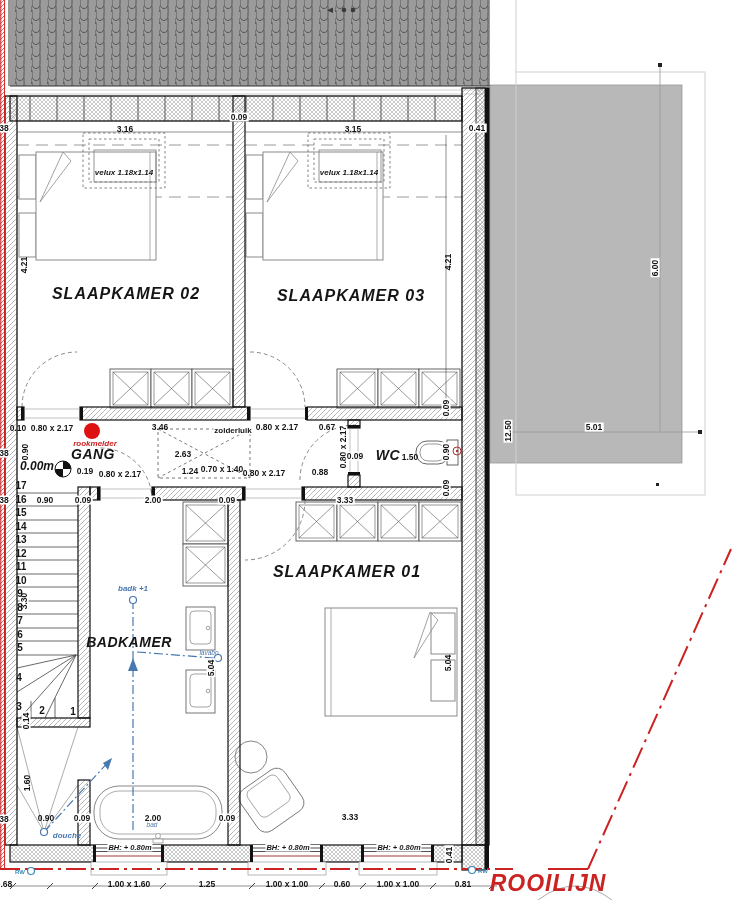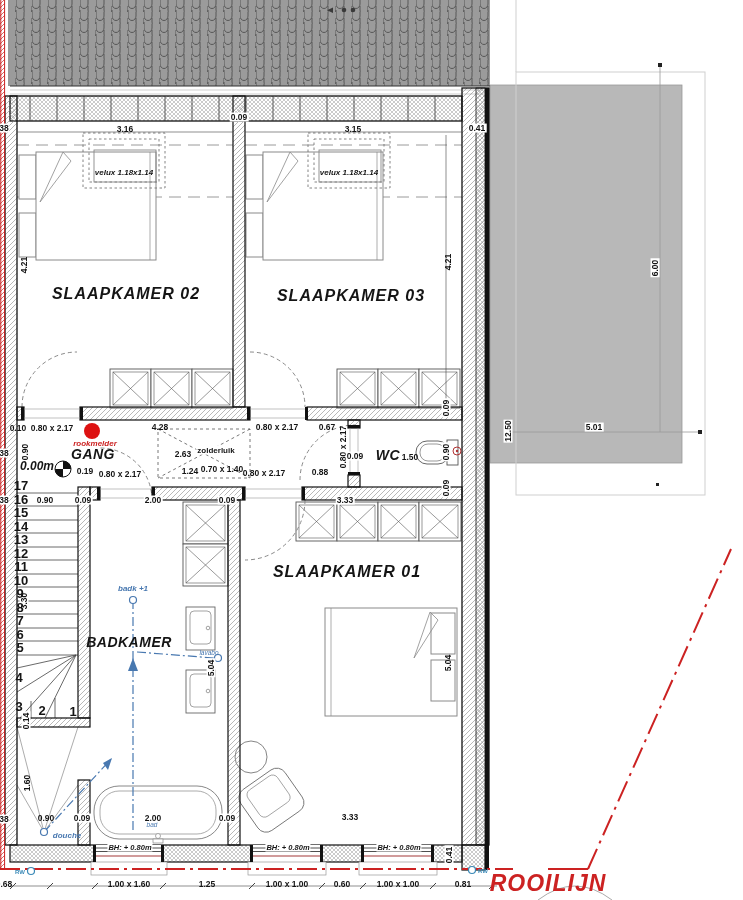--- a/index.html
+++ b/index.html
@@ -4,21 +4,21 @@
 <style>
   html,body{margin:0;padding:0;background:#fff;}
   #stage{position:relative;width:743px;height:900px;overflow:hidden;background:#fff;
          font-family:"Liberation Sans","DejaVu Sans",sans-serif;}
   #stage svg{position:absolute;left:0;top:0;}
   #labels{position:absolute;left:0;top:0;width:743px;height:900px;}
   .lbl{position:absolute;white-space:nowrap;color:#151515;transform:translate(-50%,-50%);
        font:700 8.5px "Liberation Sans","DejaVu Sans",sans-serif;line-height:1.05;}
   .rot{transform:translate(-50%,-50%) rotate(-90deg);}
   .db{background:#fff;padding:0 1px;}
-  .n{font-size:13px;font-weight:700;}
+  .n{font-size:10px;font-weight:700;}
   .r1{font:700 italic 16px "Liberation Sans",sans-serif;letter-spacing:1px;}
   .r2{font:700 italic 14px "Liberation Sans",sans-serif;letter-spacing:0.5px;}
   .vx{font:700 italic 8px "Liberation Sans",sans-serif;}
   .zd{font:700 8px "Liberation Sans",sans-serif;background:#fff;padding:0 1px;}
   .rn{font:700 italic 8px "Liberation Sans",sans-serif;color:#cc2222;text-align:right;}
   .bl{font:700 italic 8px "Liberation Sans",sans-serif;color:#4878b0;}
   .bs{font:italic 6.5px "Liberation Sans",sans-serif;color:#4878b0;}
   .rw{font:700 6px "Liberation Sans",sans-serif;color:#3a8ab8;}
   .bh{font:700 italic 7.5px "Liberation Sans",sans-serif;background:#fff;padding:0 1px;}
   .lv{font:700 italic 12px "Liberation Sans",sans-serif;}
@@ -331,21 +331,21 @@
       <div class="lbl r1" style="left: 351px; top: 296px;">SLAAPKAMER 03</div>
       <div class="lbl r1" style="left: 347px; top: 572px;">SLAAPKAMER 01</div>
       <div class="lbl r2" style="left: 93px; top: 454px;">GANG</div>
       <div class="lbl r2" style="left: 388px; top: 455px;">WC</div>
       <div class="lbl r2" style="left: 129px; top: 642px;">BADKAMER</div>
       <div class="lbl d" style="left: 410px; top: 457px;">1.50</div>
       <div class="lbl vx" style="left: 124px; top: 172px;">velux 1.18x1.14</div>
       <div class="lbl vx" style="left: 349px; top: 172px;">velux 1.18x1.14</div>
       <div class="lbl rn" style="left: 95px; top: 443px;">rookmelder</div>
       <div class="lbl lv" style="left: 37px; top: 466px;">0.00m</div>
-      <div class="lbl zd" style="left: 216px; top: 430px; margin-top: 20px;">zolderluik</div>
+      <div class="lbl zd" style="left: 233px; top: 430px;">zolderluik</div>
       <div class="lbl bl" style="left: 133px; top: 588px;">badk +1</div>
       <div class="lbl bs" style="left: 209px; top: 652px;">lavabo</div>
       <div class="lbl bl" style="left: 67px; top: 835px;">douche</div>
       <div class="lbl bs" style="left: 152px; top: 824px;">bad</div>
       <div class="lbl rw" style="left: 20px; top: 872px;">RW</div>
       <div class="lbl rw" style="left: 483px; top: 871px;">RW</div>
       <div class="lbl ro" style="left: 548px; top: 883px;">ROOILIJN</div>
       <div class="lbl bh" style="left: 130px; top: 847px;">BH: + 0.80m</div>
       <div class="lbl bh" style="left: 288px; top: 847px;">BH: + 0.80m</div>
       <div class="lbl bh" style="left: 399px; top: 847px;">BH: + 0.80m</div>
@@ -354,21 +354,21 @@
       <div class="lbl db" style="left: 239px; top: 117px;">0.09</div>
       <div class="lbl d" style="left: 353px; top: 129px;">3.15</div>
       <div class="lbl db" style="left: 477px; top: 128px;">0.41</div>
       <div class="lbl d rot" style="left: 24px; top: 265px;">4.21</div>
       <div class="lbl d rot" style="left: 448px; top: 262px;">4.21</div>
       <div class="lbl db rot" style="left: 655px; top: 268px;">6.00</div>
       <div class="lbl db rot" style="left: 508px; top: 431px;">12.50</div>
       <div class="lbl db" style="left: 594px; top: 427px;">5.01</div>
       <div class="lbl d" style="left: 18px; top: 428px;">0.10</div>
       <div class="lbl d" style="left: 52px; top: 428px;">0.80 x 2.17</div>
-      <div class="lbl d" style="left: 160px; top: 427px;">4.28</div>
+      <div class="lbl d" style="left: 160px; top: 427px;">3.46</div>
       <div class="lbl d" style="left: 277px; top: 427px;">0.80 x 2.17</div>
       <div class="lbl d" style="left: 327px; top: 427px;">0.67</div>
       <div class="lbl d" style="left: 183px; top: 454px;">2.63</div>
       <div class="lbl d" style="left: 85px; top: 471px;">0.19</div>
       <div class="lbl d" style="left: 120px; top: 474px;">0.80 x 2.17</div>
       <div class="lbl d" style="left: 190px; top: 471px;">1.24</div>
       <div class="lbl d" style="left: 222px; top: 469px;">0.70 x 1.40</div>
       <div class="lbl d" style="left: 264px; top: 473px;">0.80 x 2.17</div>
       <div class="lbl d" style="left: 320px; top: 472px;">0.88</div>
       <div class="lbl d rot" style="left: 343px; top: 447px;">0.80 x 2.17</div>

